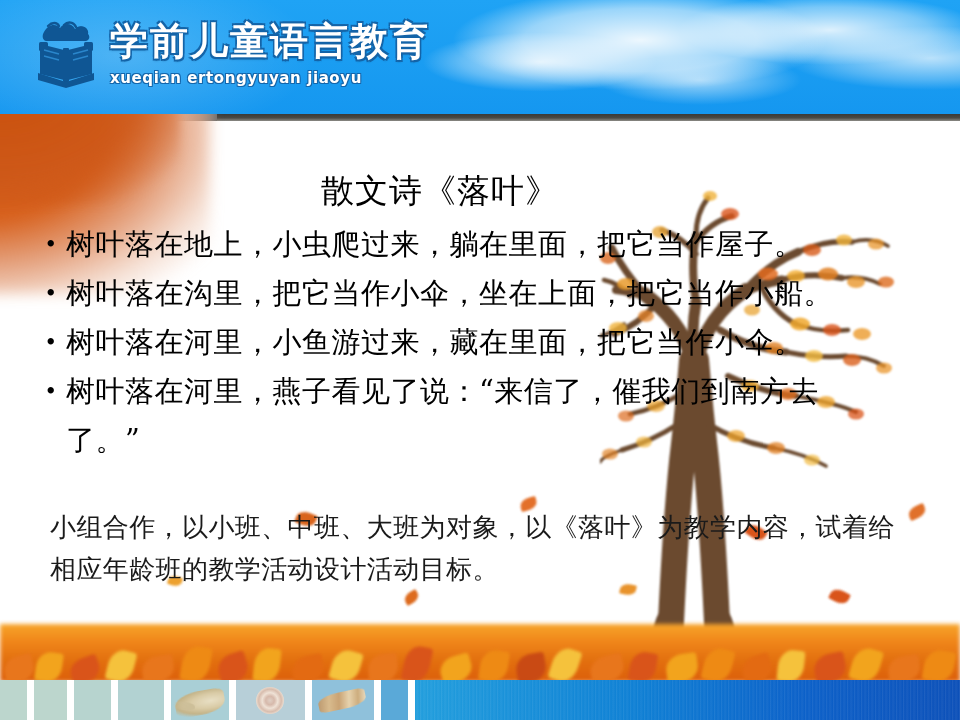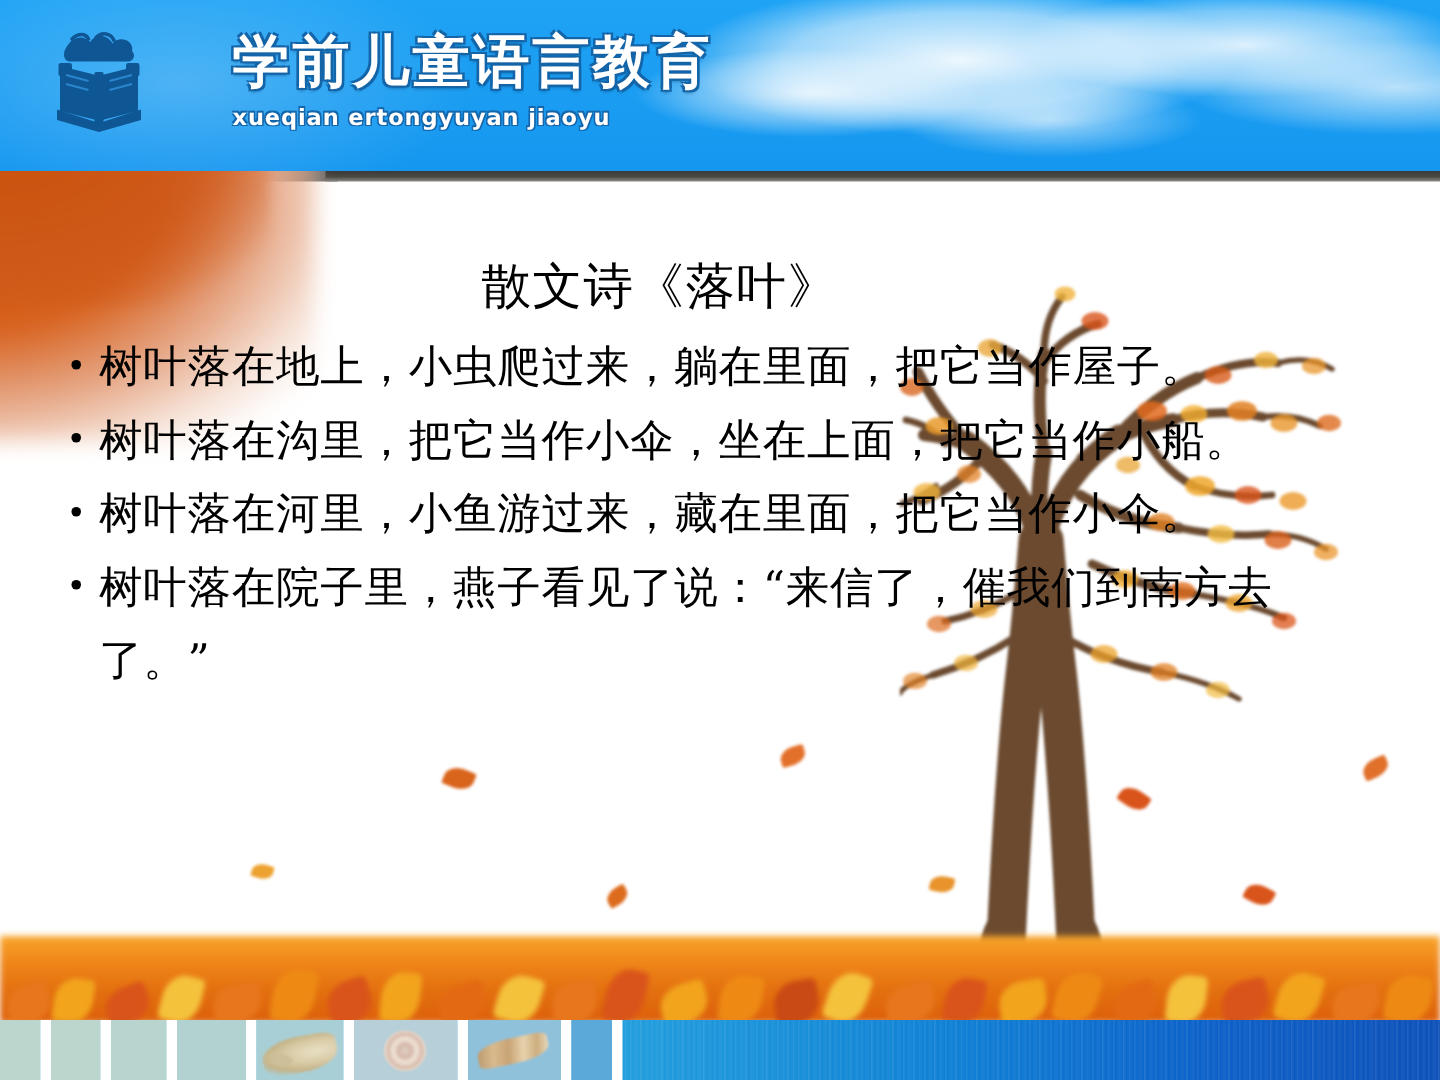--- a/index.html
+++ b/index.html
@@ -30,21 +30,21 @@
     position:absolute; left:0; top:0; width:420px; height:114px;
     background:radial-gradient(ellipse 280px 120px at 120px 55px, rgba(255,255,255,.22) 0%, rgba(255,255,255,0) 70%);
     pointer-events:none;
   }
 
   #logo-mark {
     position:absolute; left:26px; top:14px; width:80px; height:80px;
   }
   #logo-mark svg { display:block; width:80px; height:80px; }
 
-  #logo-text { position:absolute; left:110px; top:18px;margin-left:45px; }
+  #logo-text { position:absolute; left:110px; top:18px; }
   #logo-cn {
     font-family:"DejaVu Sans","Liberation Sans",sans-serif;
     font-size:38px; font-weight:bold; letter-spacing:2px;
     color:#ffffff; line-height:46px;
     text-shadow:
       -1.6px -1.6px 0 #1464a8, 1.6px -1.6px 0 #1464a8,
       -1.6px  1.6px 0 #1464a8, 1.6px  1.6px 0 #1464a8,
        0 2px 2px rgba(12,70,120,.5);
     white-space:nowrap;
   }
@@ -340,24 +340,25 @@
       <div class="bullet-row">
         <span class="bullet-dot">•</span>
         <span class="bullet-text">树叶落在沟里，把它当作小伞，坐在上面，把它当作小船。</span>
       </div>
       <div class="bullet-row">
         <span class="bullet-dot">•</span>
         <span class="bullet-text">树叶落在河里，小鱼游过来，藏在里面，把它当作小伞。</span>
       </div>
       <div class="bullet-row">
         <span class="bullet-dot">•</span>
-        <span class="bullet-text wrap">树叶落在院子里，燕子看见了说：“来信了，催我们到南方去了。”</span>
+        <span class="bullet-text wrap">树叶落在河里，燕子看见了说：“来信了，催我们到南方去了。”</span>
       </div>
     </div>
 
+    <div id="task-note">小组合作，以小班、中班、大班为对象，以《落叶》为教学内容，试着给相应年龄班的教学活动设计活动目标。</div>
   </div>
 
   <div id="bottom-strip">
     <div id="strip-texture"></div>
 
     <div class="panel" style="left:0;width:27px;background:#bcd6cd;"></div>
     <div class="panel-gap" style="left:27px;"></div>
     <div class="panel" style="left:34px;width:33px;background:#bcd6cd;"></div>
     <div class="panel-gap" style="left:67px;"></div>
     <div class="panel" style="left:74px;width:37px;background:#b7d4cf;"></div>

